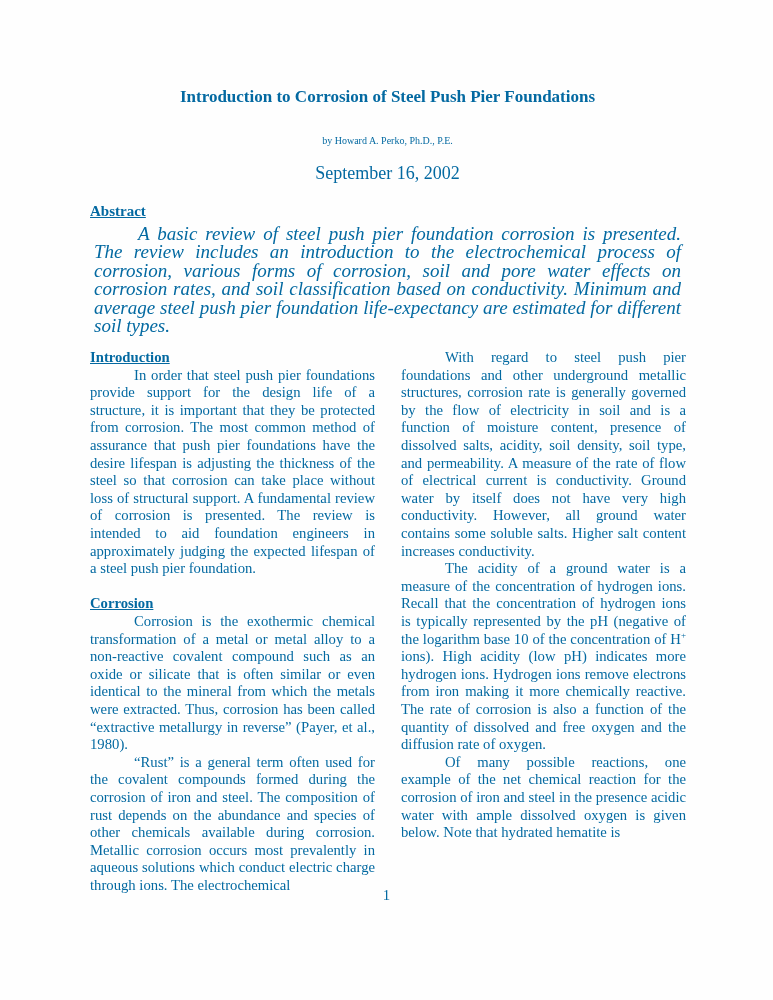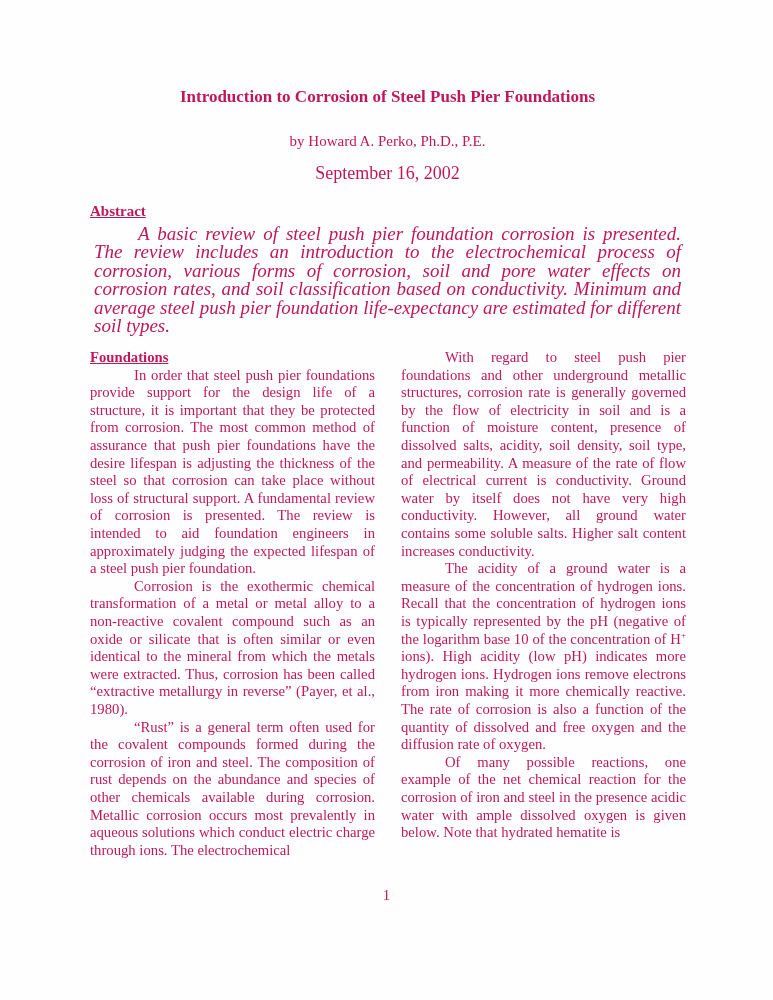--- a/index.html
+++ b/index.html
@@ -6,35 +6,35 @@
     margin: 0;
     padding: 0;
     background: #e8e8e8;
   }
   .page {
     position: relative;
     width: 773px;
     height: 1000px;
     margin: 0 auto;
     background: #fefefe;
-    color: #be185d;
+    color: #0369a1;
     font-family: "Liberation Serif", "DejaVu Serif", serif;
     box-sizing: border-box;
     padding: 86px 88px 0 90px;
     overflow: hidden;
   }
   .front-matter { text-align: center; }
   .title {
     font-size: 17px;
     font-weight: bold;
     margin: 0 0 24px 0;
     line-height: 22px;
   }
   .byline {
-    font-size: 15px;
+    font-size: 10px;
     line-height: 18.5px;
     margin: 0;
   }
   .date {
     font-size: 18px;
     line-height: 18.5px;
     margin: 13px 0 0 0;
   }
   .abstract {
     margin-top: 20px;
@@ -103,22 +103,23 @@
   </header>
 
   <section class="abstract">
     <h2 class="section-heading">Abstract</h2>
     <p class="abstract-text indent">A basic review of steel push pier foundation corrosion is presented.  The review includes an introduction to the electrochemical process of corrosion, various forms of corrosion, soil and pore water effects on corrosion rates, and soil classification based on conductivity.  Minimum and average steel push pier foundation life-expectancy are estimated for different soil types.</p>
   </section>
 
   <div class="columns">
 
     <div class="col">
-      <h2 class="section-heading">Foundations</h2>
+      <h2 class="section-heading">Introduction</h2>
       <p class="body-para indent">In order that steel push pier foundations provide support for the design life of a structure, it is important that they be protected from corrosion.  The most common method of assurance that push pier foundations have the desire lifespan is adjusting the thickness of the steel so that corrosion can take place without loss of structural support.  A fundamental review of corrosion is presented.  The review is intended to aid foundation engineers in approximately judging the expected lifespan of a steel push pier foundation.</p>
+      <h2 class="section-heading spaced">Corrosion</h2>
       <p class="body-para indent">Corrosion is the exothermic chemical transformation of a metal or metal alloy to a non-reactive covalent compound such as an oxide or silicate that is often similar or even identical to the mineral from which the metals were extracted.  Thus, corrosion has been called “extractive metallurgy in reverse” (Payer, et al., 1980).</p>
       <p class="body-para indent">“Rust” is a general term often used for the covalent compounds formed during the corrosion of iron and steel.  The composition of rust depends on the abundance and species of other chemicals available during corrosion.  Metallic corrosion occurs most prevalently in aqueous solutions which conduct electric charge through ions.  The electrochemical</p>
     </div>
 
     <div class="col">
       <p class="body-para indent">With regard to steel push pier foundations and other underground metallic structures, corrosion rate is generally governed by the flow of electricity in soil and is a function of moisture content, presence of dissolved salts, acidity, soil density, soil type, and permeability.  A measure of the rate of flow of electrical current is conductivity.  Ground water by itself does not have very high conductivity.  However, all ground water contains some soluble salts.  Higher salt content increases conductivity.</p>
       <p class="body-para indent"><span>The acidity of a ground water is a measure of the concentration of hydrogen ions.  Recall that the concentration of hydrogen ions is typically represented by the pH (negative of the logarithm base 10 of the concentration of H</span><sup>+</sup><span> ions).  High acidity (low pH) indicates more hydrogen ions.  Hydrogen ions remove electrons from iron making it more chemically reactive.  The rate of corrosion is also a function of the quantity of dissolved and free oxygen and the diffusion rate of oxygen.</span></p>
       <p class="body-para indent">Of many possible reactions, one example of the net chemical reaction for the corrosion of iron and steel in the presence acidic water with ample dissolved oxygen is given below.  Note that hydrated hematite is</p>
     </div>
 

